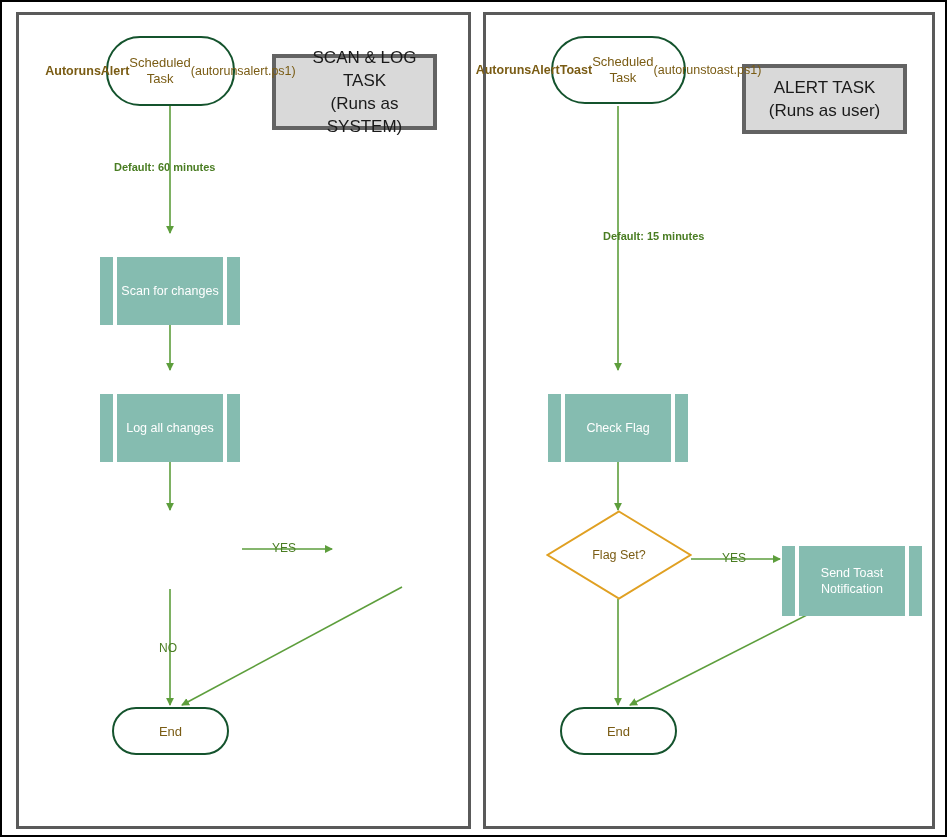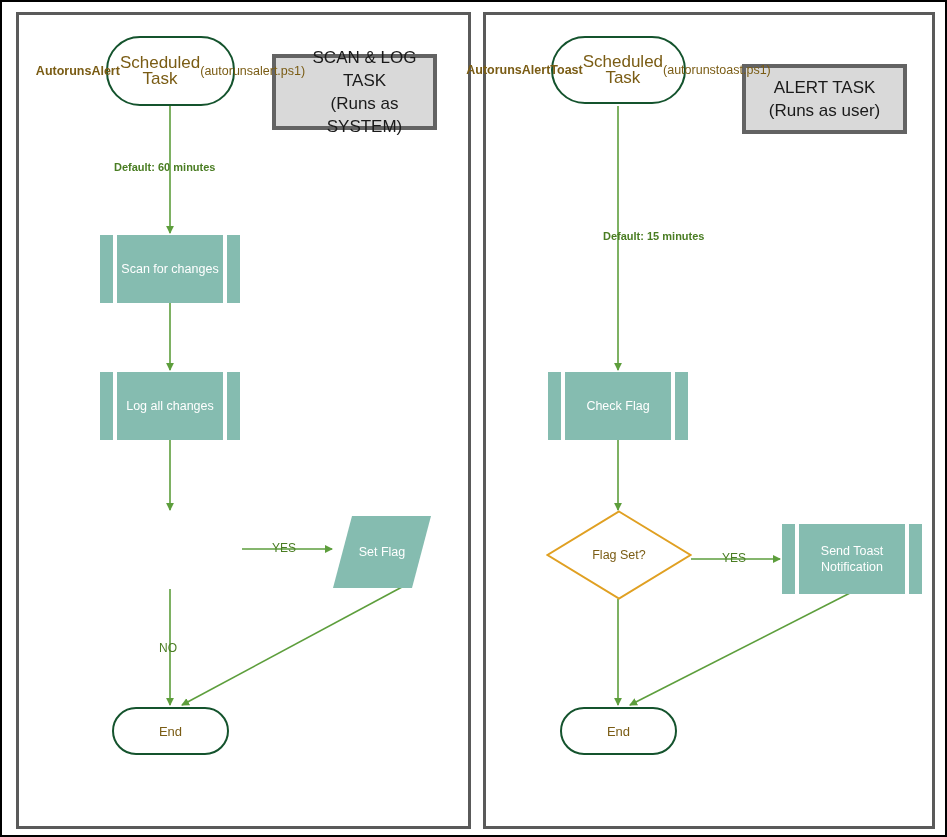--- a/index.html
+++ b/index.html
@@ -43,29 +43,30 @@
     background: #ffffff;
     box-sizing: border-box;
     display: flex;
     flex-direction: row;
     align-items: center;
     justify-content: center;
     text-align: center;
     color: #7a5c14;
   }
   .term-line1 { font-size: 12.5px; font-weight: bold; line-height: 16px; }
-  .term-line2 { font-size: 17px; line-height: 16px; }
+  .term-line2 { font-size: 13px; line-height: 16px; }
   .term-line3 { font-size: 12.5px; line-height: 16px; }
   .term-single { font-size: 13px; color: #7a5c14; }
 
   
   .predef {
     position: absolute;
     background: #85bcb0;
     box-sizing: border-box;
+    margin-top: 22px;
   }
   .predef .bar {
     position: absolute;
     top: 0;
     bottom: 0;
     width: 4px;
     background: #ffffff;
   }
   .predef .lbl {
     position: absolute;
@@ -197,26 +198,20 @@
     <div class="bar" style="left:13px;"></div>
     <div class="bar" style="right:13px;"></div>
     <div class="lbl">Log all changes</div>
   </div>
 
 
   <div class="edge-label" style="left:270px; top:539px;">YES</div>
 
   <div class="edge-label" style="left:157px; top:639px;">NO</div>
 
-  <div class="parallelogram" style="left:331px; top:514px; width:98px; height:72px;">
-    <svg width="98" height="72" viewBox="0 0 98 72" xmlns="http://www.w3.org/2000/svg">
-      <polygon points="19,0 98,0 79,72 0,72" fill="#85bcb0"></polygon>
-    </svg>
-    <div class="lbl">Set Flag</div>
-  </div>
 
   <div class="terminator" style="left:110px; top:705px; width:117px; height:48px;">
     <div class="term-single">End</div>
   </div>
 
   <div class="legend-box" style="left:740px; top:62px; width:165px; height:70px;">
     <div>ALERT TASK</div>
     <div>(Runs as user)</div>
   </div>
 

